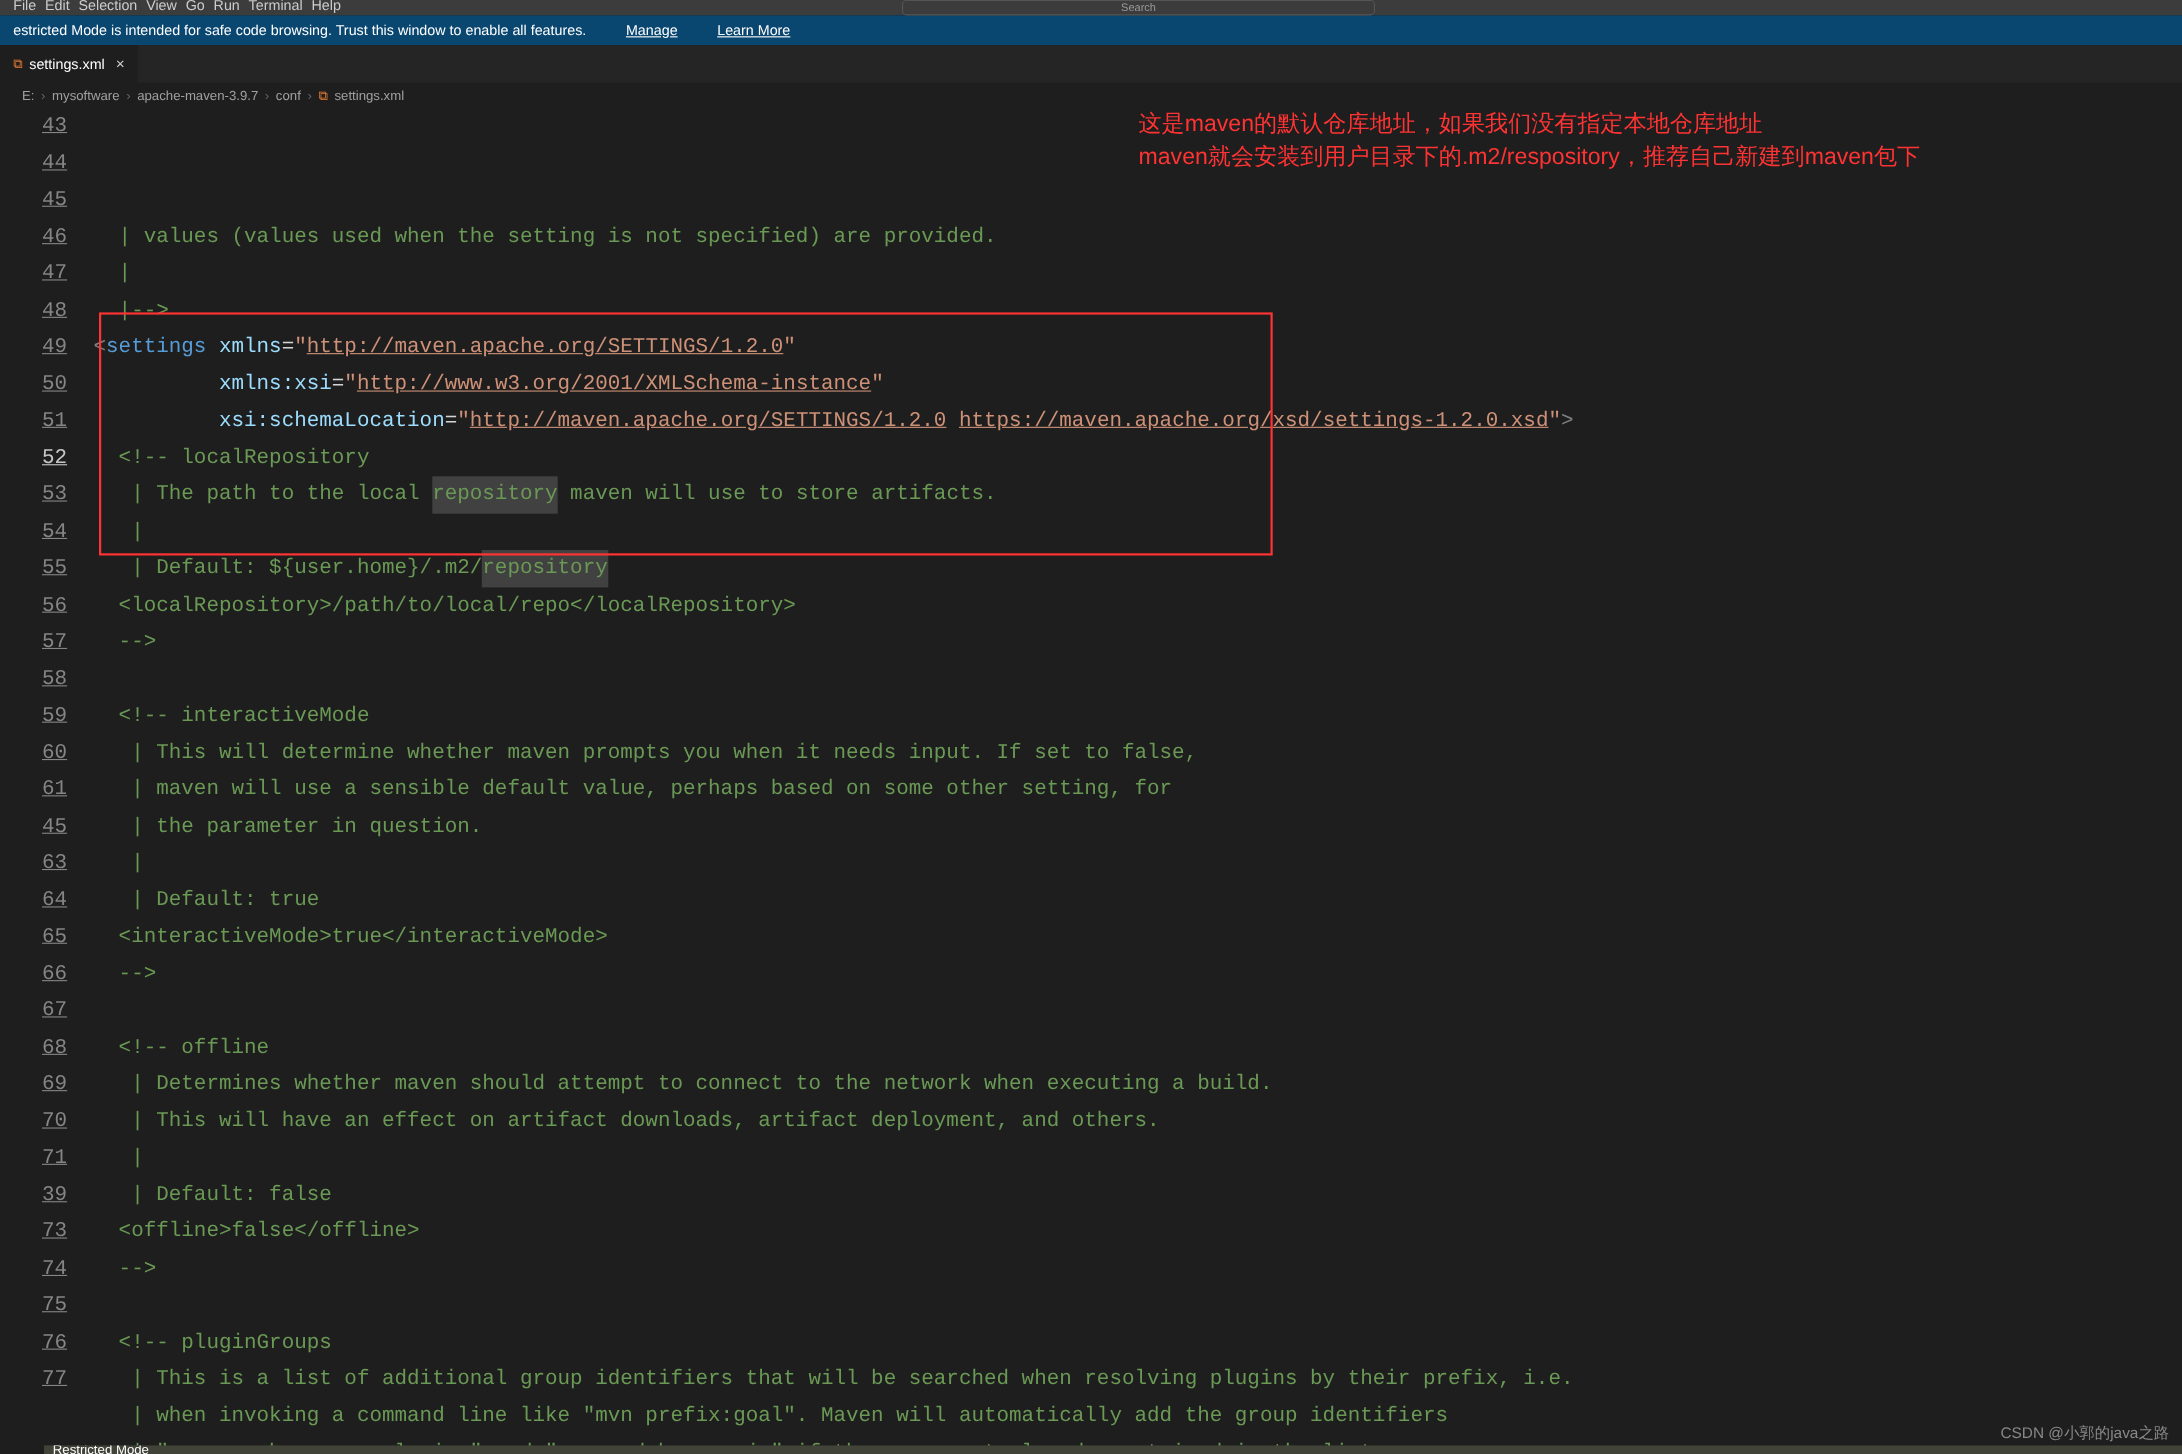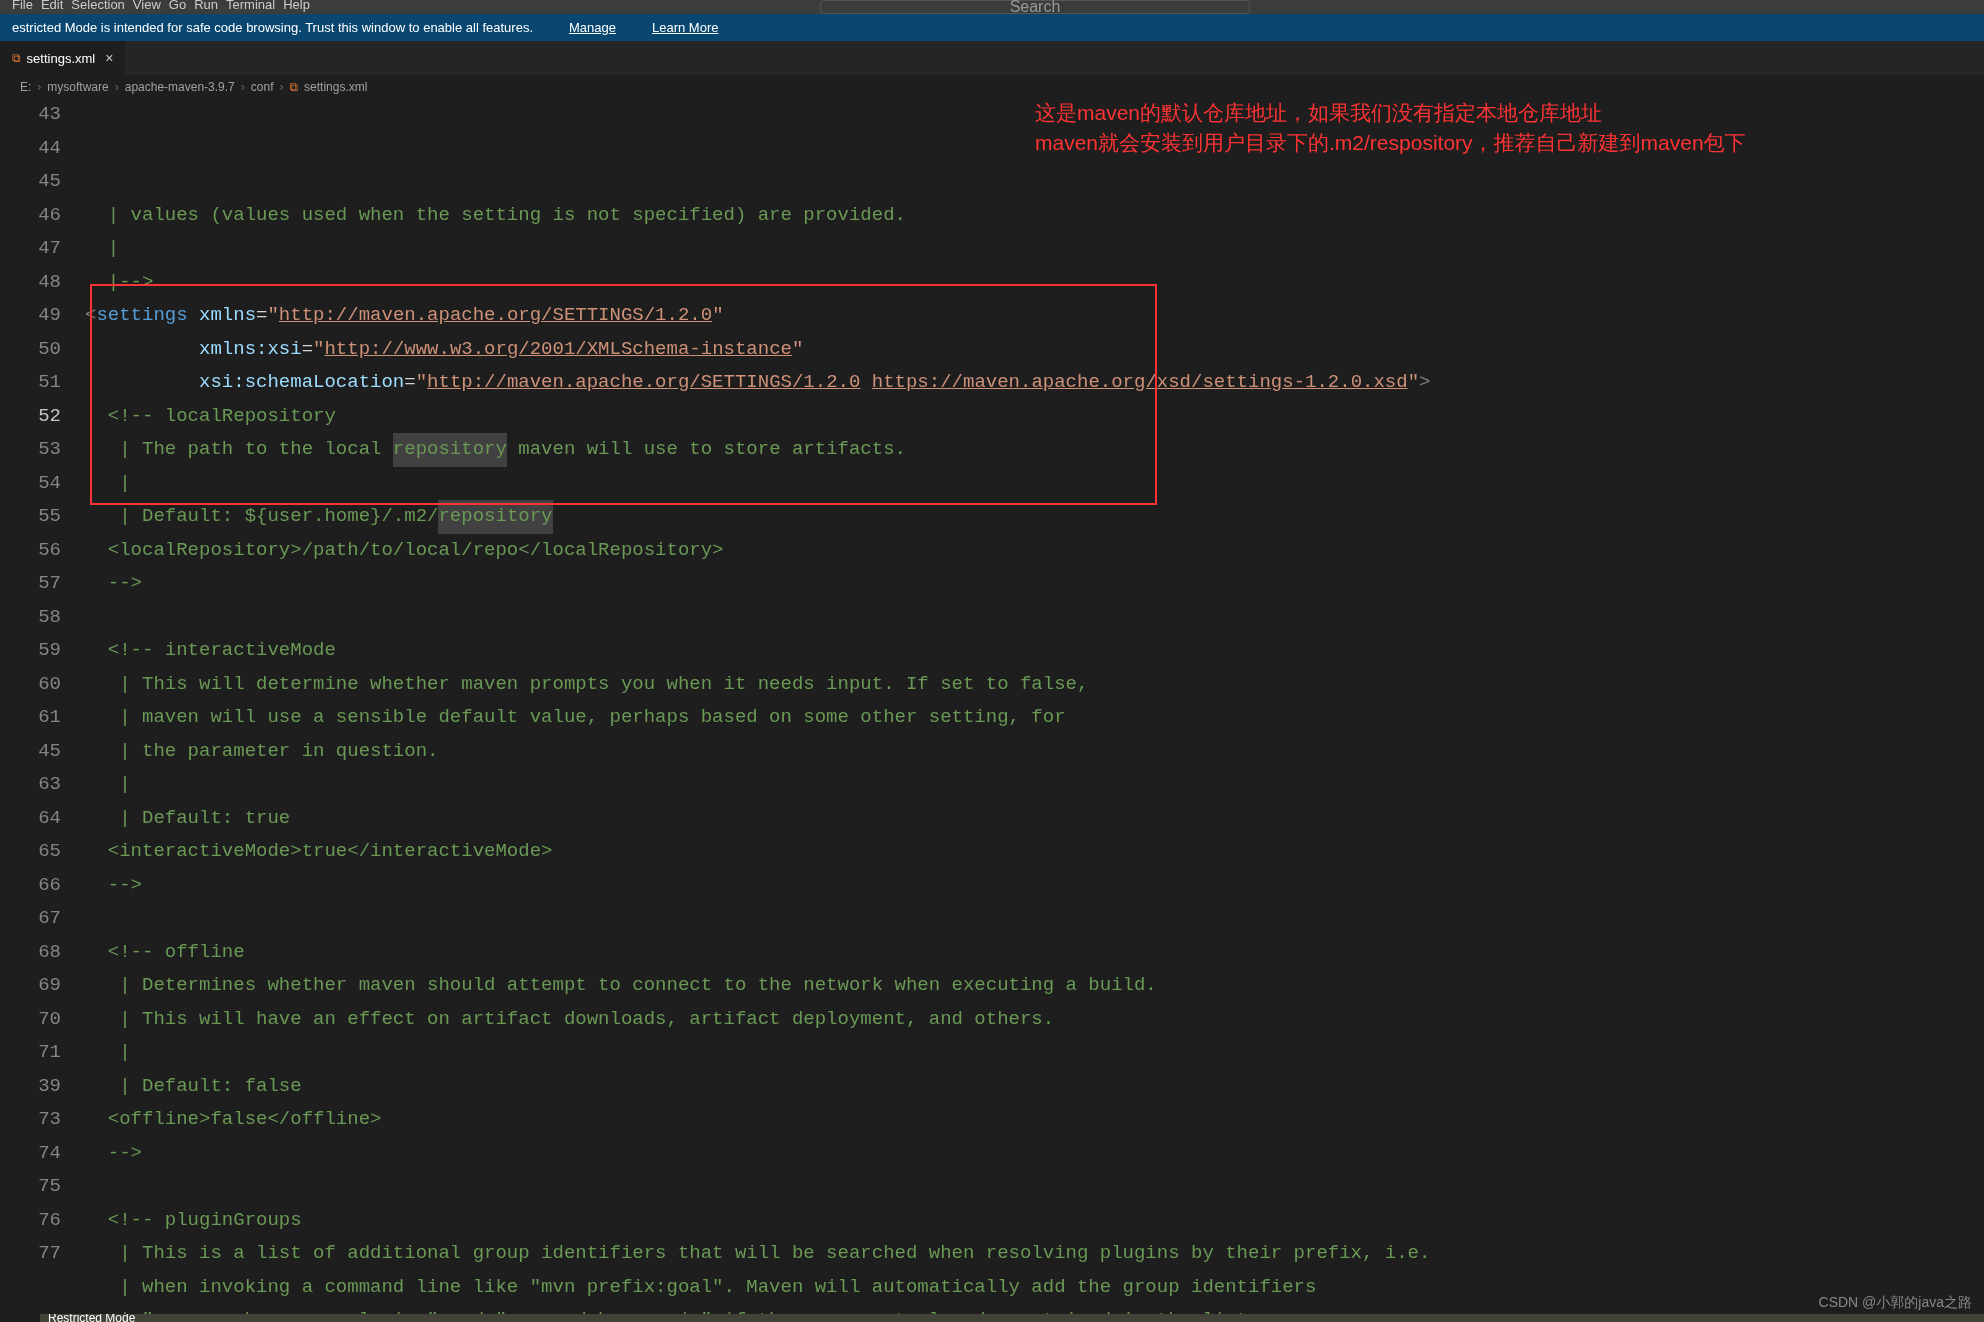--- a/index.html
+++ b/index.html
@@ -30,21 +30,21 @@
   left: 820px;
   width: 430px;
   height: 14px;
   background: #3c3c3c;
   border: 1px solid #555;
   border-radius: 4px;
   display: flex;
   align-items: center;
   justify-content: center;
   color: #999;
-  font-size: 16px;
+  font-size: 10px;
 }
 .notification-bar {
   background: #094771;
   color: #fff;
   padding: 6px 12px;
   display: flex;
   align-items: center;
   gap: 36px;
   font-size: 13px;
 }
@@ -87,21 +87,21 @@
   line-height: 33.5px;
   position: relative;
 }
 .gutter {
   width: 85px;
   text-align: right;
   color: #858585;
   padding-right: 24px;
   user-select: none;
 }
-.gutter .ln { height: 33.5px; }
+.gutter .ln { height: 33.5px; text-decoration: underline; }
 .gutter .current { color: #c6c6c6; }
 .code {
   flex: 1;
   white-space: pre;
   color: #6a9955;
   position: relative;
 }
 .code .row { height: 33.5px; display: flex; align-items: center; }
 .c-comment { color: #6a9955; }
 .c-tag { color: #569cd6; }

